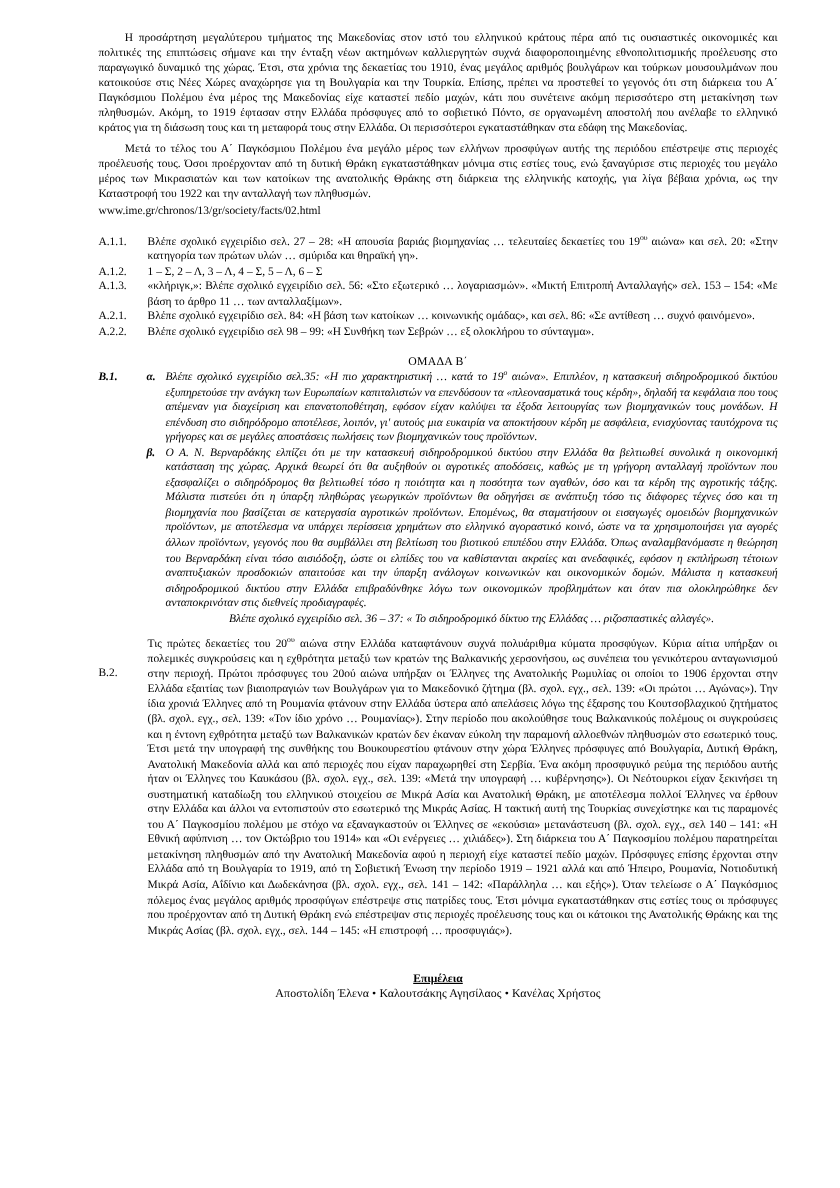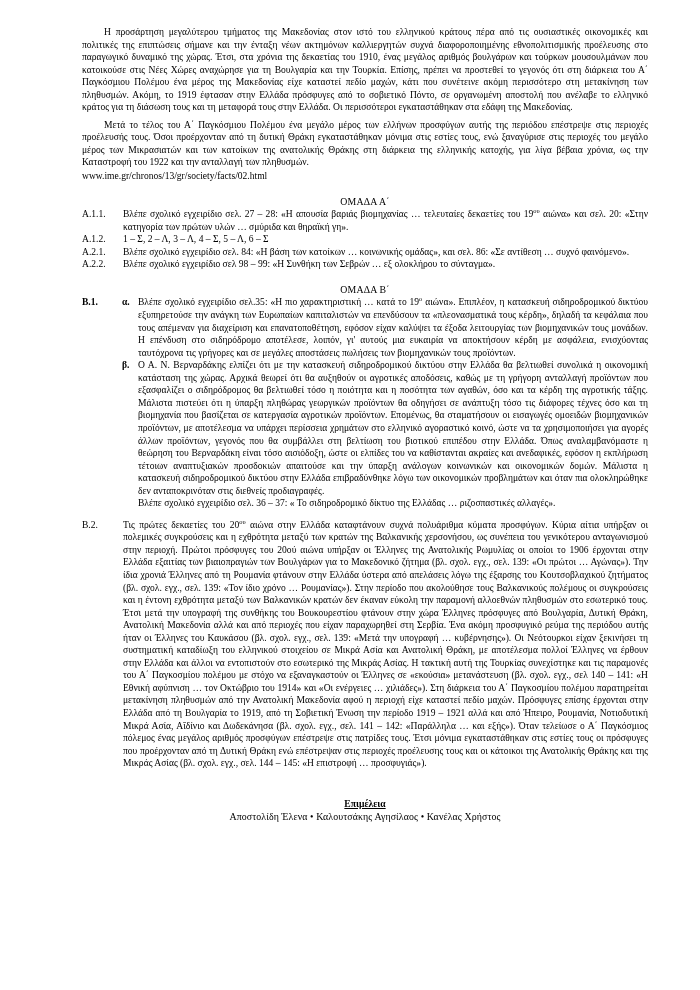--- a/index.html
+++ b/index.html
@@ -53,32 +53,33 @@
     font-size: 9.55px;
     line-height: 12.55px;
   }
   .ans-label {
     font-weight: normal;
     flex: 0 0 auto;
     white-space: nowrap;
     padding-right: 5px;
   }
   .lab-a { width: 36px; }
-  .lab-b { width: 36px; }
+  .lab-b { width: 36px; margin-top: 24px; }
   .ans-body {
     flex: 1 1 auto;
     text-align: justify;
   }
   .ans-body.plain { text-align: left; }
   
   .b-row {
     display: flex;
     align-items: flex-start;
     font-size: 9.55px;
     line-height: 12.55px;
+    font-style: italic;
   }
   .b-main-label {
     font-weight: bold;
     flex: 0 0 40px;
   }
   .b-sub {
     flex: 1 1 auto;
   }
   .sub-row {
     display: flex;
@@ -86,21 +87,21 @@
   }
   .sub-label {
     font-weight: bold;
     flex: 0 0 16px;
   }
   .sub-body {
     flex: 1 1 auto;
     text-align: justify;
   }
   .note-line {
-    text-align: left;
+    text-align: center;
     text-indent: 0;
     font-size: 9.55px;
     line-height: 12.55px;
   }
   sup {
     font-size: 6.4px;
     vertical-align: super;
     line-height: 0;
   }
   .epim-wrap {
@@ -128,32 +129,35 @@
   <p class="para">Η προσάρτηση μεγαλύτερου τμήματος της Μακεδονίας στον ιστό του ελληνικού κράτους πέρα από τις ουσιαστικές οικονομικές και πολιτικές της επιπτώσεις σήμανε και την ένταξη νέων ακτημόνων καλλιεργητών συχνά διαφοροποιημένης εθνοπολιτισμικής προέλευσης στο παραγωγικό δυναμικό της χώρας. Έτσι, στα χρόνια της δεκαετίας του 1910, ένας μεγάλος αριθμός βουλγάρων και τούρκων μουσουλμάνων που κατοικούσε στις Νέες Χώρες αναχώρησε για τη Βουλγαρία και την Τουρκία. Επίσης, πρέπει να προστεθεί το γεγονός ότι στη διάρκεια του Α΄ Παγκόσμιου Πολέμου ένα μέρος της Μακεδονίας είχε καταστεί πεδίο μαχών, κάτι που συνέτεινε ακόμη περισσότερο στη μετακίνηση των πληθυσμών. Ακόμη, το 1919 έφτασαν στην Ελλάδα πρόσφυγες από το σοβιετικό Πόντο, σε οργανωμένη αποστολή που ανέλαβε το ελληνικό κράτος για τη διάσωση τους και τη μεταφορά τους στην Ελλάδα. Οι περισσότεροι εγκαταστάθηκαν στα εδάφη της Μακεδονίας.</p>
 
   <div class="spacer-sm"></div>
 
   <p class="para">Μετά το τέλος του Α΄ Παγκόσμιου Πολέμου ένα μεγάλο μέρος των ελλήνων προσφύγων αυτής της περιόδου επέστρεψε στις περιοχές προέλευσής τους. Όσοι προέρχονταν από τη δυτική Θράκη εγκαταστάθηκαν μόνιμα στις εστίες τους, ενώ ξαναγύρισε στις περιοχές του μεγάλο μέρος των Μικρασιατών και των κατοίκων της ανατολικής Θράκης στη διάρκεια της ελληνικής κατοχής, για λίγα βέβαια χρόνια, ως την Καταστροφή του 1922 και την ανταλλαγή των πληθυσμών.</p>
 
   <p class="source">www.ime.gr/chronos/13/gr/society/facts/02.html</p>
 
   <div class="spacer-lg"></div>
 
-  <p class="center-head">ΟΜΑΔΑ Α΄</p>
 
   <div class="ans-row">
     <span class="ans-label lab-a">Α.1.1.</span>
     <span class="ans-body"><span>Βλέπε σχολικό εγχειρίδιο σελ. 27 – 28: «Η απουσία βαριάς βιομηχανίας … τελευταίες δεκαετίες του 19</span><sup>ου</sup><span> αιώνα» και σελ. 20: «Στην κατηγορία των πρώτων υλών … σμύριδα και θηραϊκή γη».</span></span>
   </div>
 
   <div class="ans-row">
     <span class="ans-label lab-a">Α.1.2.</span>
     <span class="ans-body plain">1 – Σ, 2 – Λ, 3 – Λ, 4 – Σ, 5 – Λ, 6 – Σ</span>
   </div>
 
+  <div class="ans-row">
+    <span class="ans-label lab-a">Α.1.3.</span>
+    <span class="ans-body">«κλήριγκ,»: Βλέπε σχολικό εγχειρίδιο σελ. 56: «Στο εξωτερικό … λογαριασμών». «Μικτή Επιτροπή Ανταλλαγής» σελ. 153 – 154: «Με βάση το άρθρο 11 … των ανταλλαξίμων».</span>
+  </div>
 
   <div class="ans-row">
     <span class="ans-label lab-a">Α.2.1.</span>
     <span class="ans-body">Βλέπε σχολικό εγχειρίδιο σελ. 84: «Η βάση των κατοίκων … κοινωνικής ομάδας», και σελ. 86: «Σε αντίθεση … συχνό φαινόμενο».</span>
   </div>
 
   <div class="ans-row">
     <span class="ans-label lab-a">Α.2.2.</span>
     <span class="ans-body">Βλέπε σχολικό εγχειρίδιο σελ 98 – 99: «Η Συνθήκη των Σεβρών … εξ ολοκλήρου το σύνταγμα».</span>
   </div>

